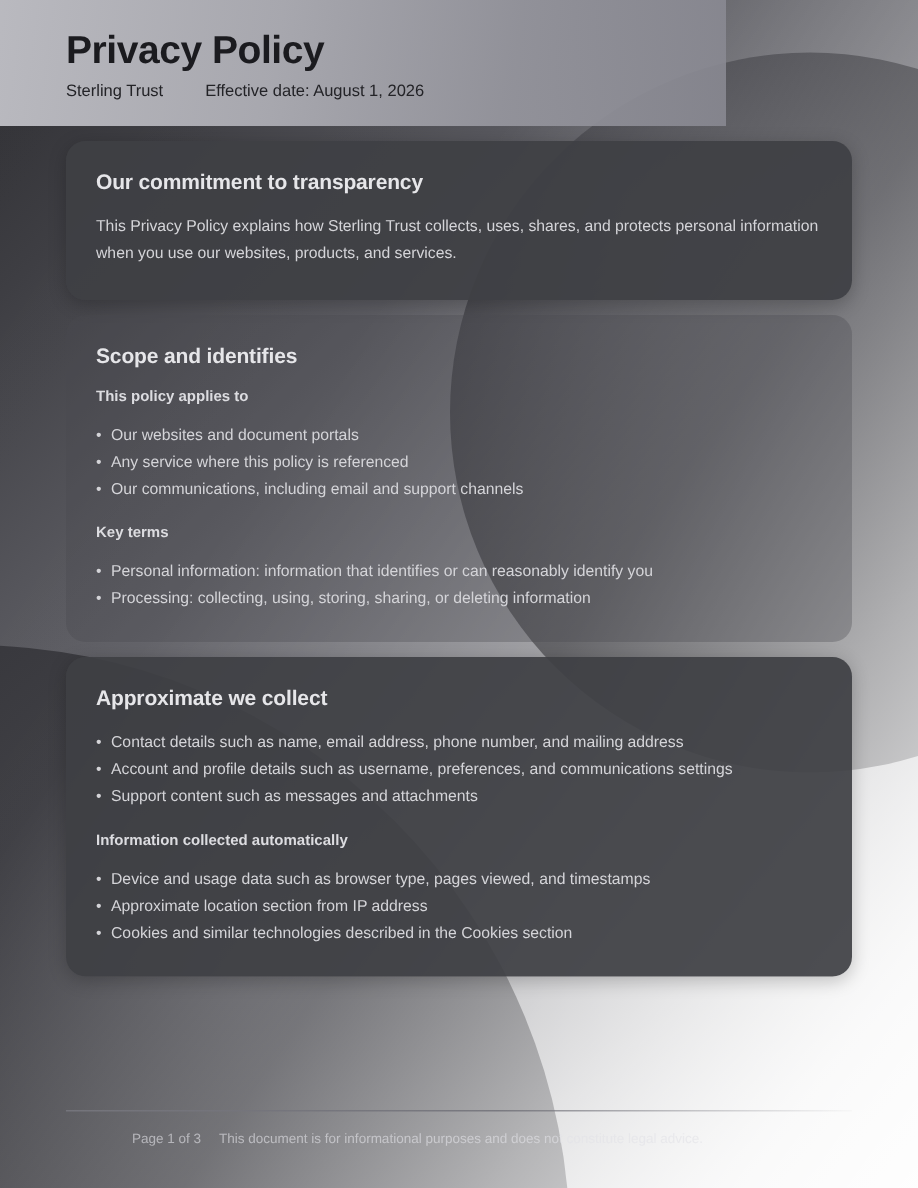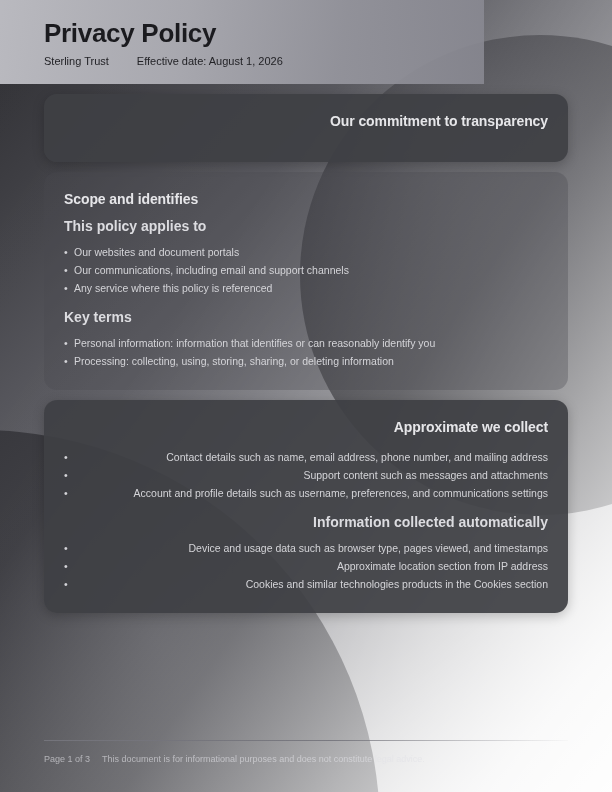--- a/index.html
+++ b/index.html
@@ -127,21 +127,20 @@
   .card {
     position: relative;
     margin: 10px 44px 0 44px;
     border-radius: 13px;
     padding: 18px 20px 20px 20px;
     box-sizing: border-box;
   }
   .card--solid {
     background: rgba(62,63,68,0.93);
     box-shadow: 0 3px 12px rgba(0,0,0,0.22);
-    text-align: right;
   }
   .card--ghost {
     background: rgba(72,73,79,0.33);
   }
 
   .card-title {
     font-size: 14px;
     font-weight: bold;
     color: #e6e6e9;
     letter-spacing: -0.1px;
@@ -154,21 +153,21 @@
     color: #d4d4d8;
     line-height: 18px;
   }
 
   .para {
     margin: 0 0 2px 0;
     max-width: 486px;
   }
 
   .sub-head {
-    font-size: 14px;
+    font-size: 10px;
     font-weight: bold;
     color: #dcdce0;
     margin: 14px 0 10px 0;
     line-height: 13px;
   }
   .sub-head.first { margin-top: 0; }
 
   .bullets {
     list-style: none;
     margin: 0;
@@ -203,20 +202,21 @@
                 rgba(110,110,118,0.80) 55%,
                 rgba(150,150,156,0.45) 82%,
                 rgba(180,180,185,0.06) 100%);
   }
   .footer-text {
     margin-top: 12px;
     font-size: 9px;
     line-height: 12px;
     color: rgba(226,226,230,0.62);
     white-space: nowrap;
+    margin-left: 44px;
   }
   .footer-text .page-no { margin-right: 12px; }
 </style>
 </head>
 <body>
 
 <div class="page">
 
   <div class="bg-base"></div>
   <div class="bg-circle-tr"></div>
@@ -229,52 +229,55 @@
       <div class="doc-meta">
         <span class="org">Sterling Trust</span><span>Effective date: August 1, 2026</span>
       </div>
     </div>
   </div>
 
   <div class="content">
 
     <section class="card card--solid">
       <h2 class="card-title">Our commitment to transparency</h2>
+      <div class="card-body">
+        <p class="para">This Privacy Policy explains how Sterling Trust collects, uses, shares, and protects personal information when you use our websites, products, and services.</p>
+      </div>
     </section>
 
     <section class="card card--ghost">
       <h2 class="card-title">Scope and identifies</h2>
       <div class="card-body">
         <h3 class="sub-head first">This policy applies to</h3>
         <ul class="bullets">
           <li>Our websites and document portals</li>
+          <li>Any service where this policy is referenced</li>
           <li>Our communications, including email and support channels</li>
-          <li>Any service where this policy is referenced</li>
         </ul>
         <h3 class="sub-head">Key terms</h3>
         <ul class="bullets">
           <li>Personal information: information that identifies or can reasonably identify you</li>
           <li>Processing: collecting, using, storing, sharing, or deleting information</li>
         </ul>
       </div>
     </section>
 
     <section class="card card--solid">
       <h2 class="card-title">Approximate we collect</h2>
       <div class="card-body">
         <ul class="bullets">
           <li>Contact details such as name, email address, phone number, and mailing address</li>
+          <li>Account and profile details such as username, preferences, and communications settings</li>
           <li>Support content such as messages and attachments</li>
-          <li>Account and profile details such as username, preferences, and communications settings</li>
         </ul>
         <h3 class="sub-head">Information collected automatically</h3>
         <ul class="bullets">
           <li>Device and usage data such as browser type, pages viewed, and timestamps</li>
           <li>Approximate location section from IP address</li>
-          <li>Cookies and similar technologies products in the Cookies section</li>
+          <li>Cookies and similar technologies described in the Cookies section</li>
         </ul>
       </div>
     </section>
 
   </div>
 
   <div class="footer">
     <div class="footer-rule"></div>
     <div class="footer-text">
       <span class="page-no">Page 1 of 3</span><span>This document is for informational purposes and does not constitute legal advice.</span>

